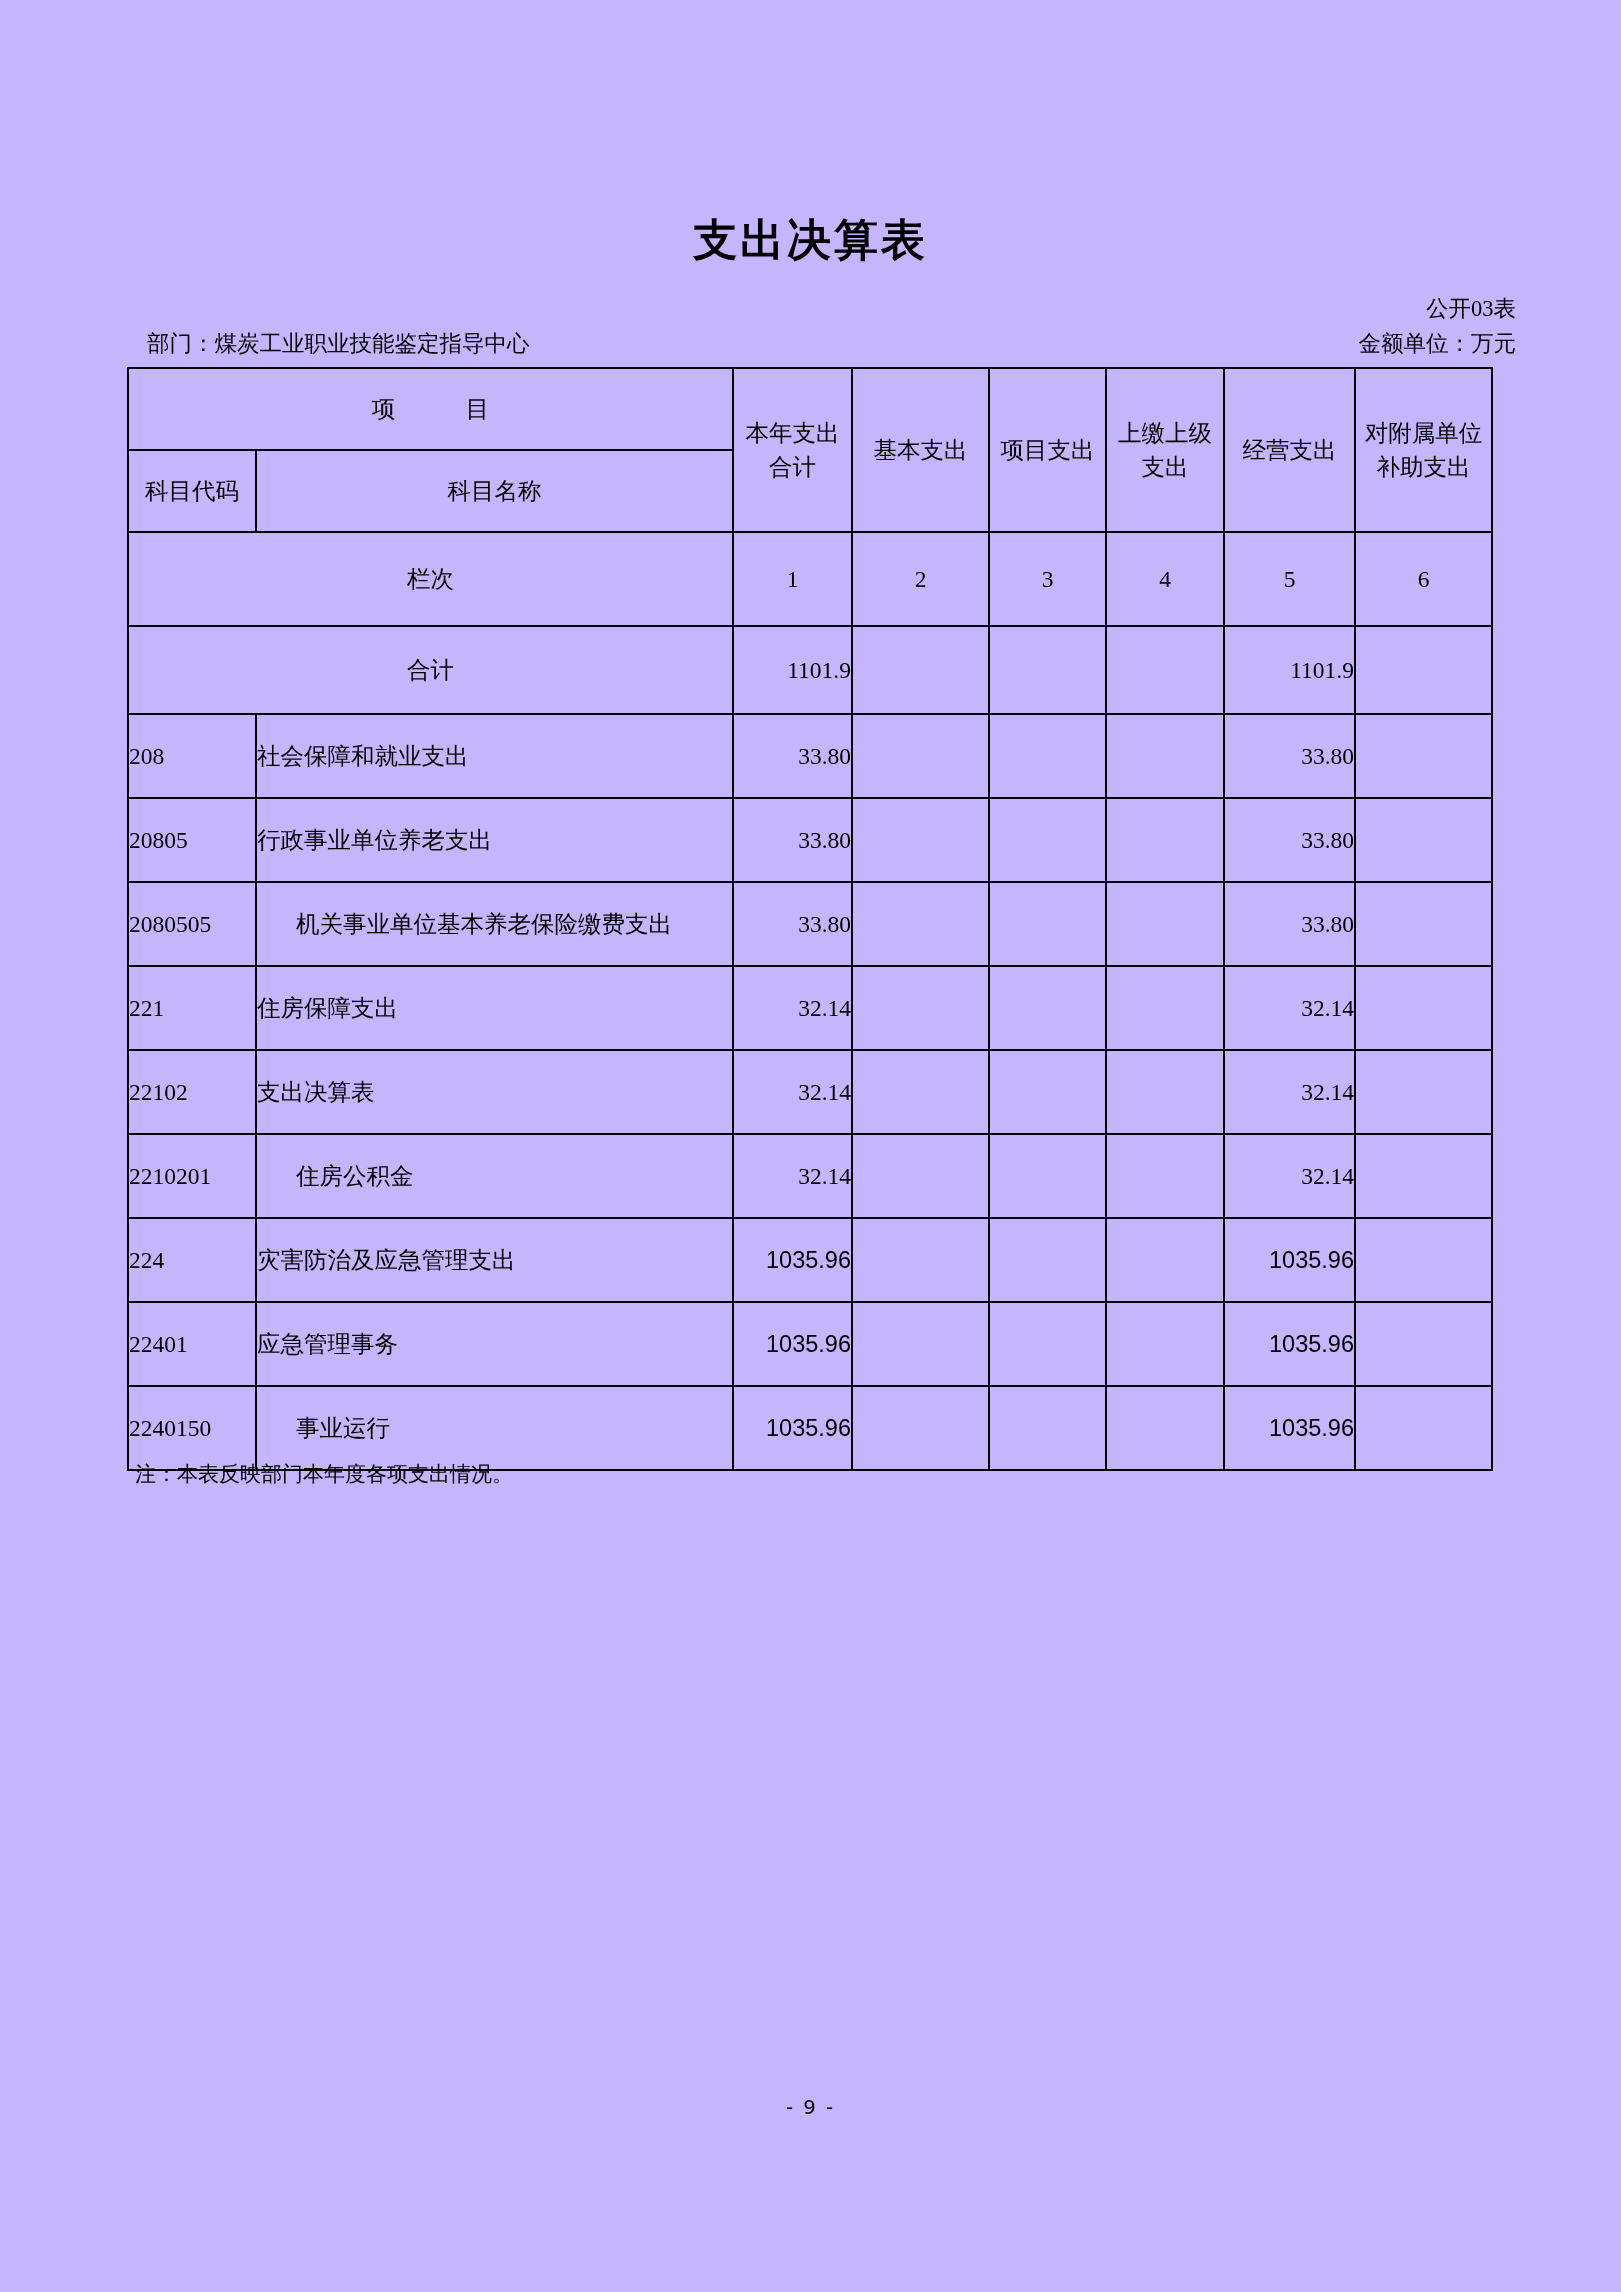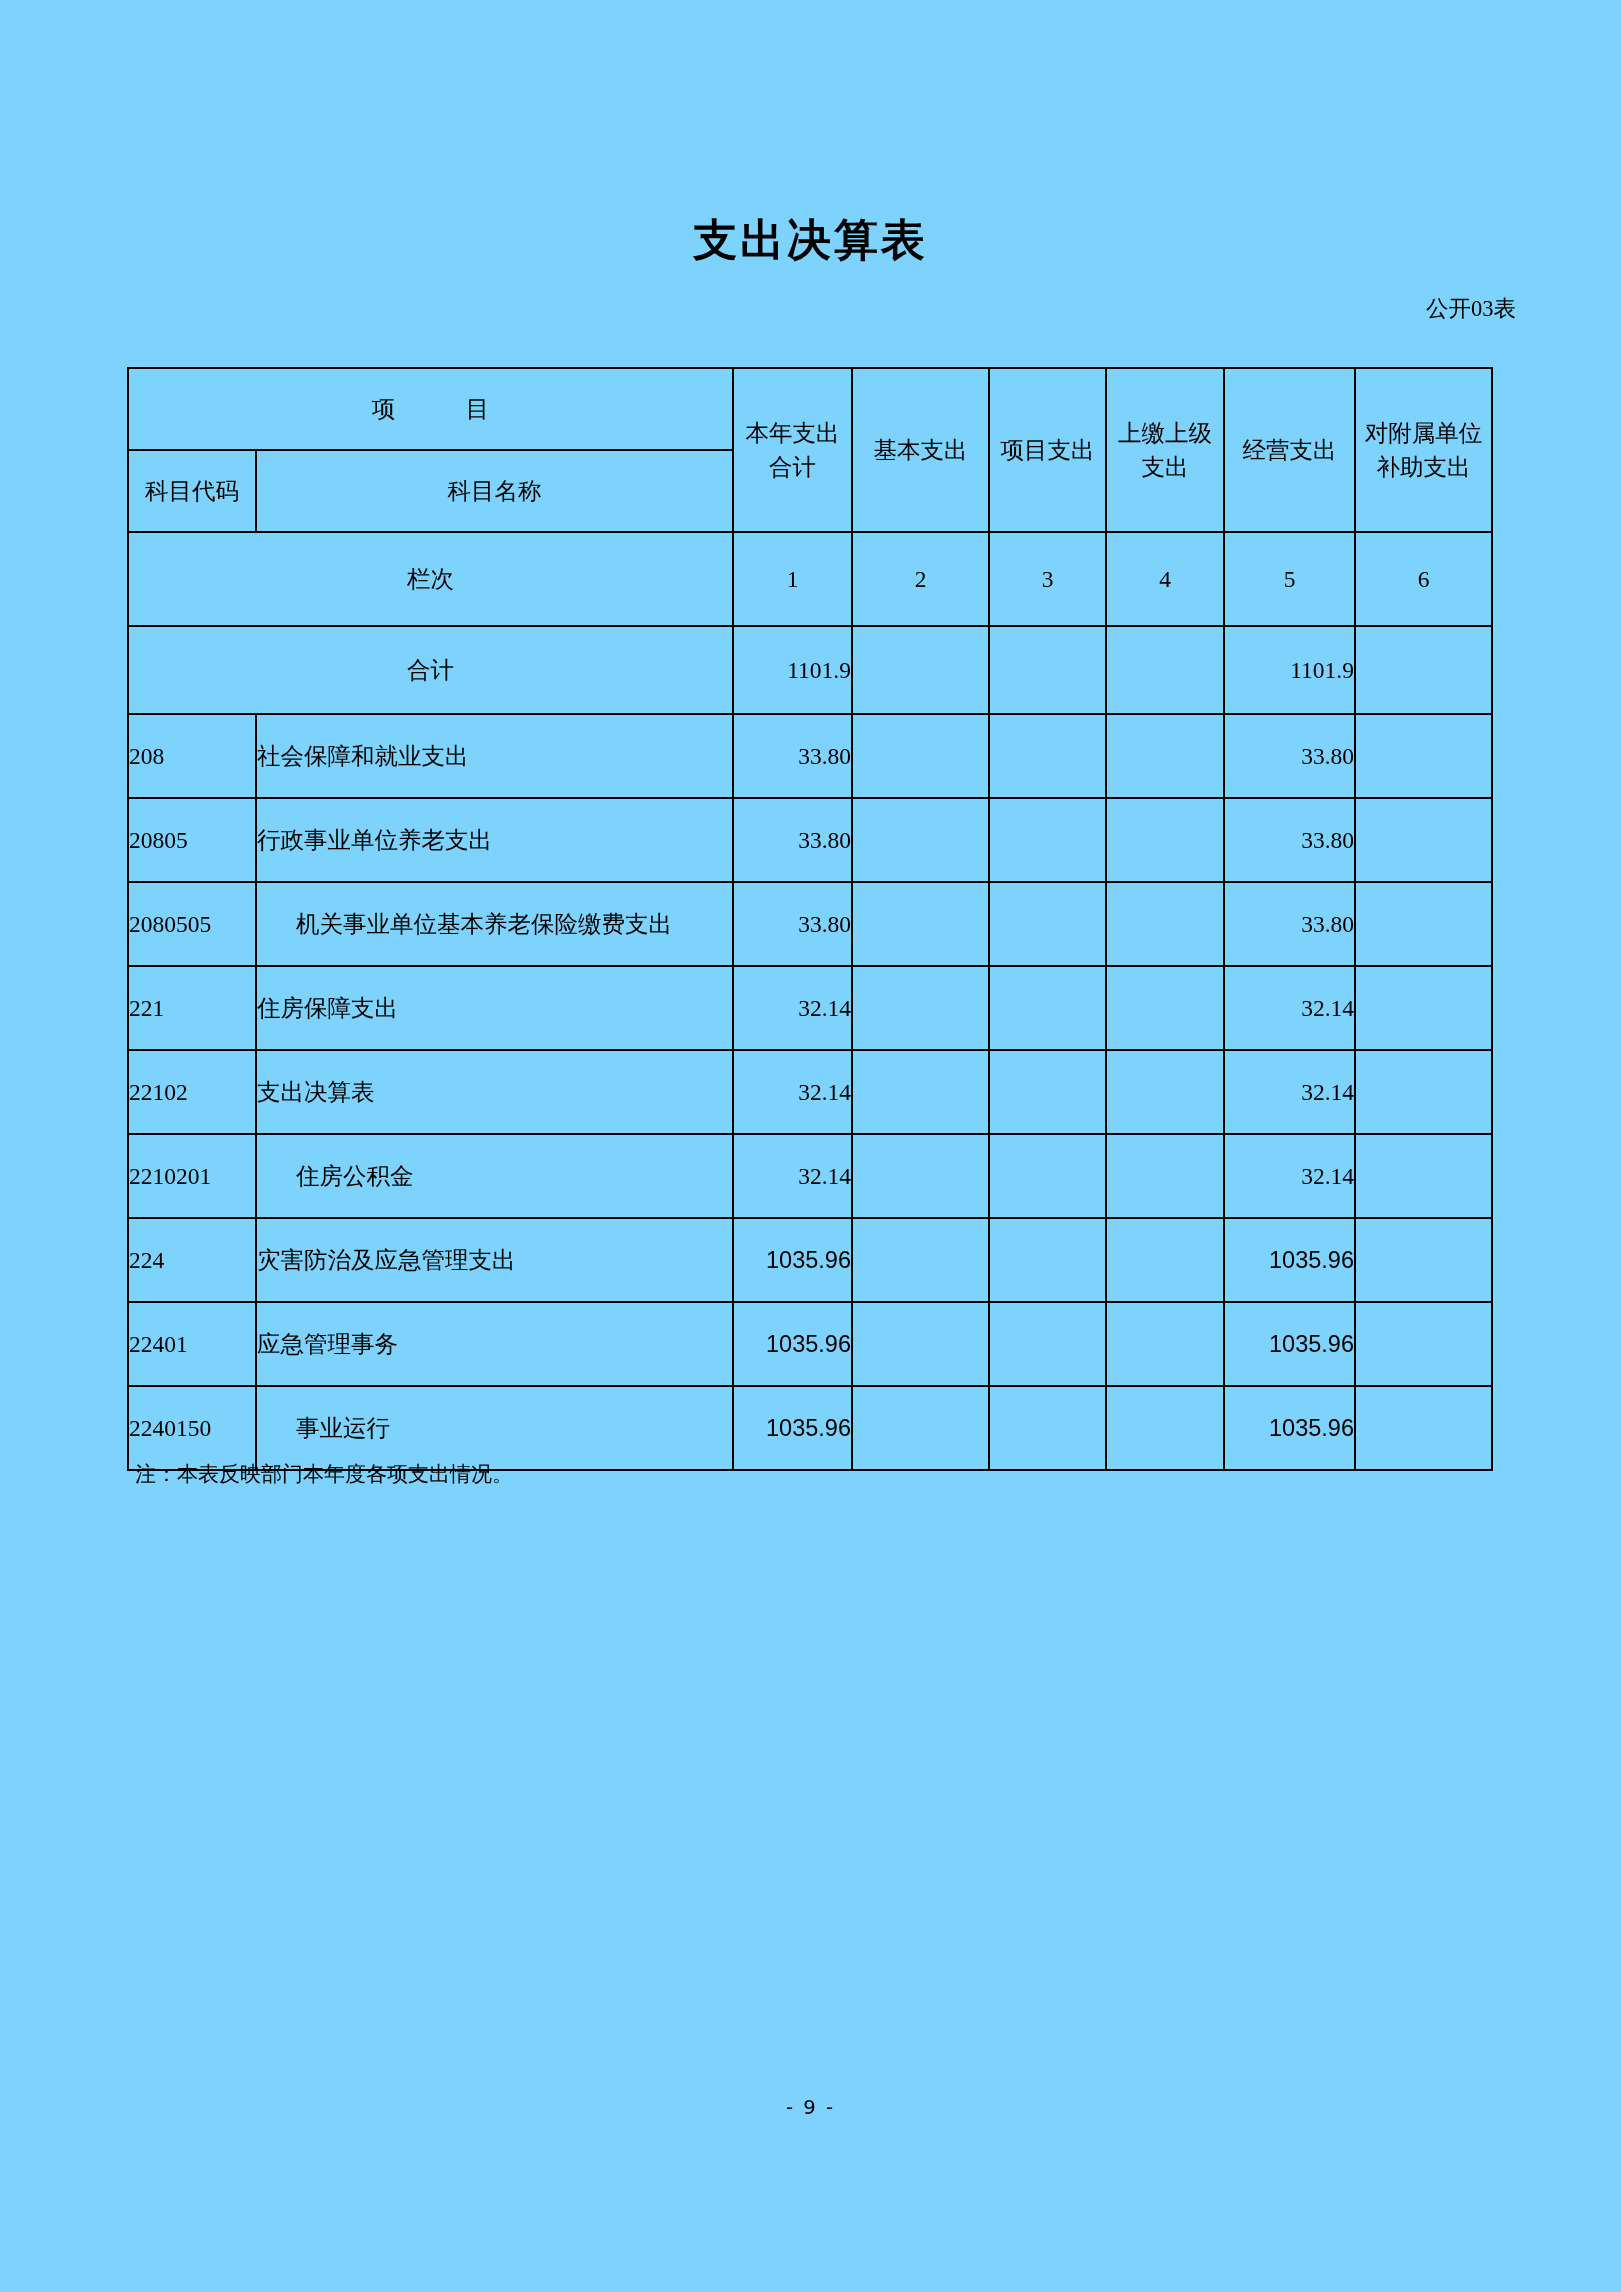--- a/index.html
+++ b/index.html
@@ -2,21 +2,21 @@
 <html><head>
 <meta charset="utf-8">
 <style>
   html,body { margin:0; padding:0; background:#ffffff; }
   body {
     width:1621px; height:2293px;
     font-family:"Liberation Serif","DejaVu Serif",serif;
     color:#000;
     position:relative;
   }
-  .page { position:absolute; inset:0; background:#7dd3fc; }
+  .page { position:absolute; inset:0; background:#c4b5fd; }
 
   .doc-title {
     position:absolute; top:218px; left:0; width:100%;
     margin:0; text-align:center;
     font-family:"Liberation Sans","DejaVu Sans",sans-serif;
     font-weight:700; font-size:44px; line-height:1; letter-spacing:2.9px;
   }
   .table-code {
     position:absolute; top:295px; right:105px;
     font-size:22.5px; line-height:1.2;
@@ -71,20 +71,24 @@
 </style>
 </head>
 <body>
 
 <div class="page">
 
   <h1 class="doc-title">支出决算表</h1>
 
   <div class="table-code">公开03表</div>
 
+  <div class="meta-row">
+    <span>部门：煤炭工业职业技能鉴定指导中心</span>
+    <span>金额单位：万元</span>
+  </div>
 
   <table class="fin">
     <colgroup>
       <col style="width:128px">
         <col style="width:477px">
         <col style="width:119px">
         <col style="width:137px">
       <col style="width:117px">
         <col style="width:118px">
         <col style="width:131px">

